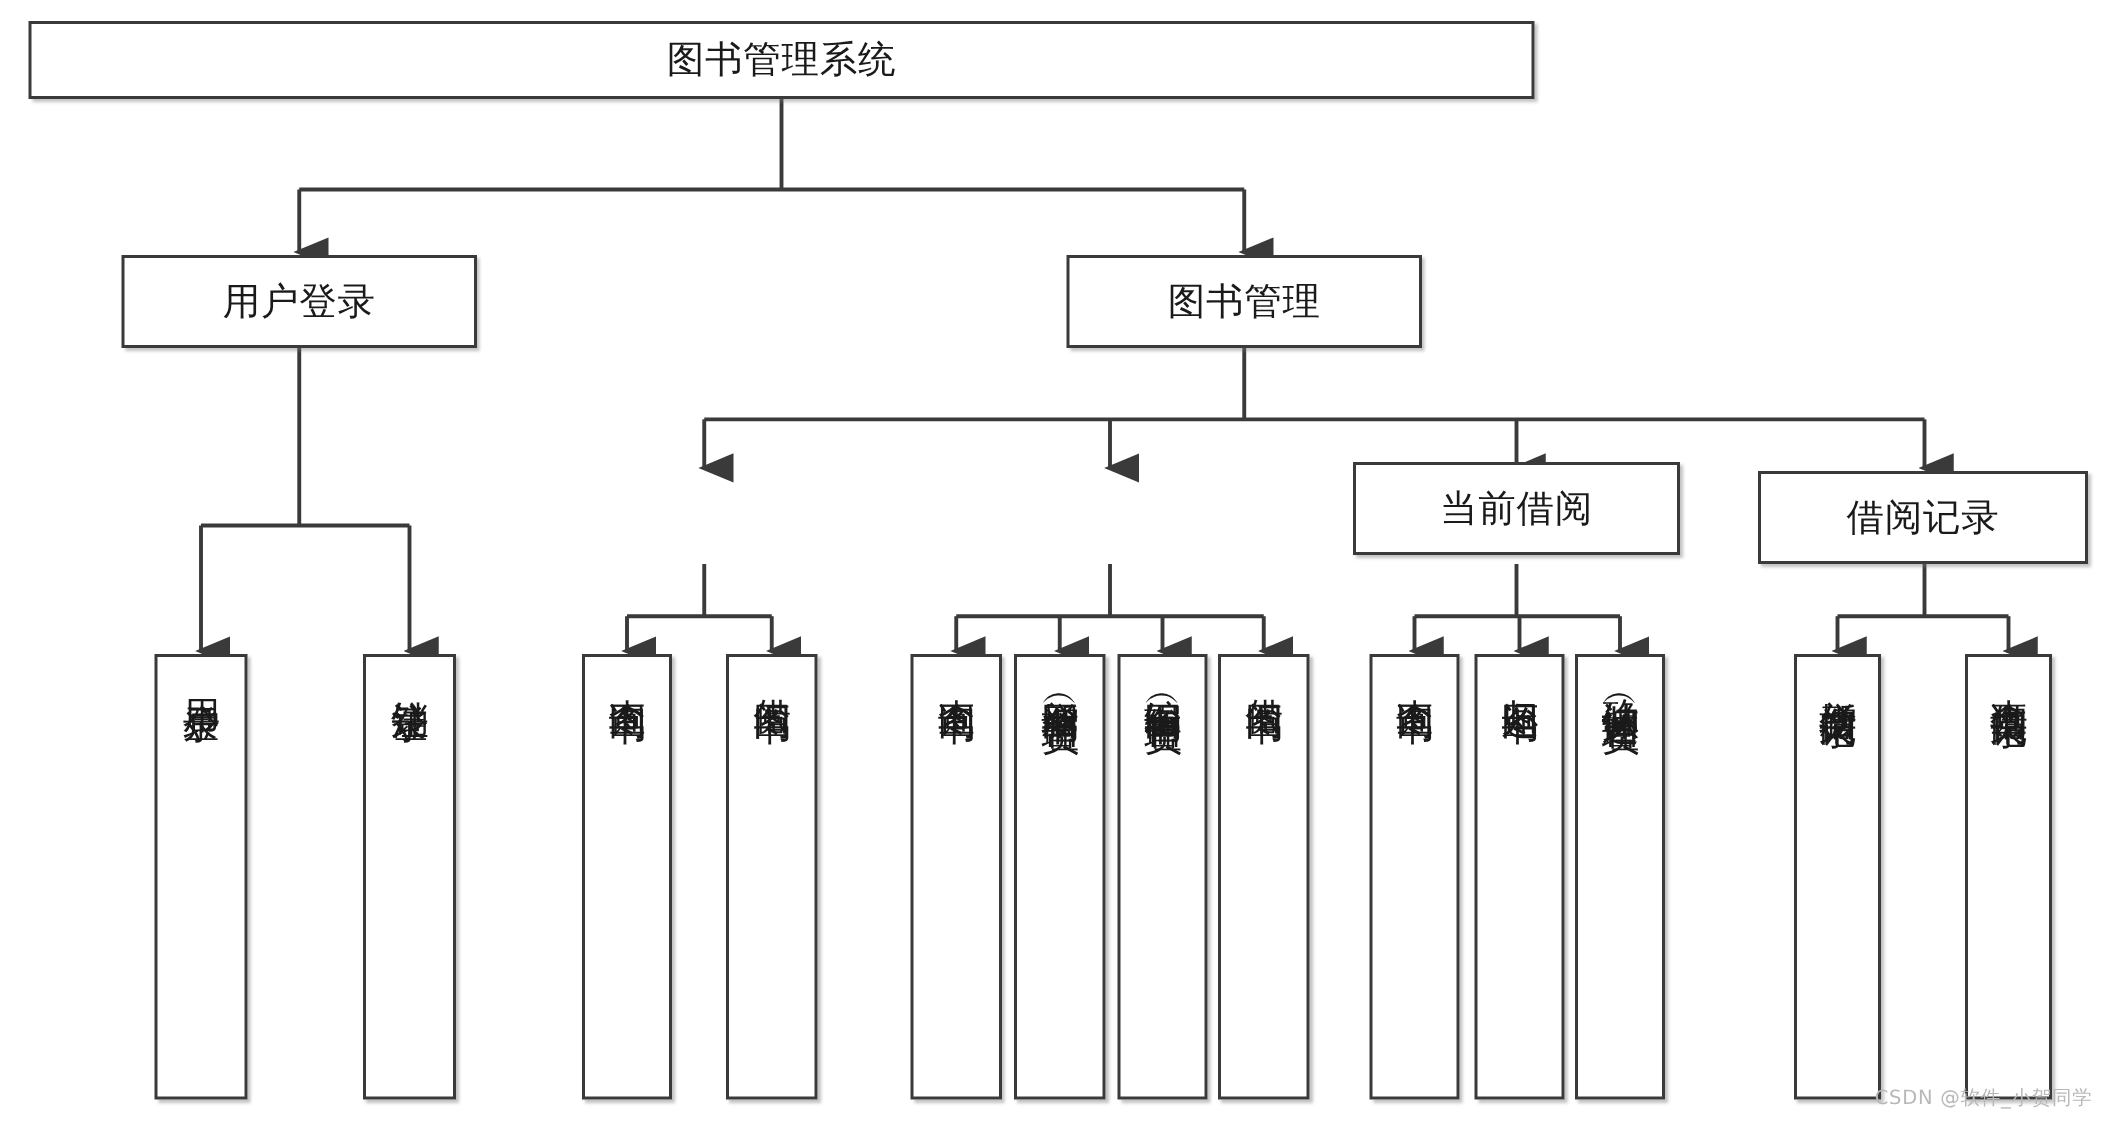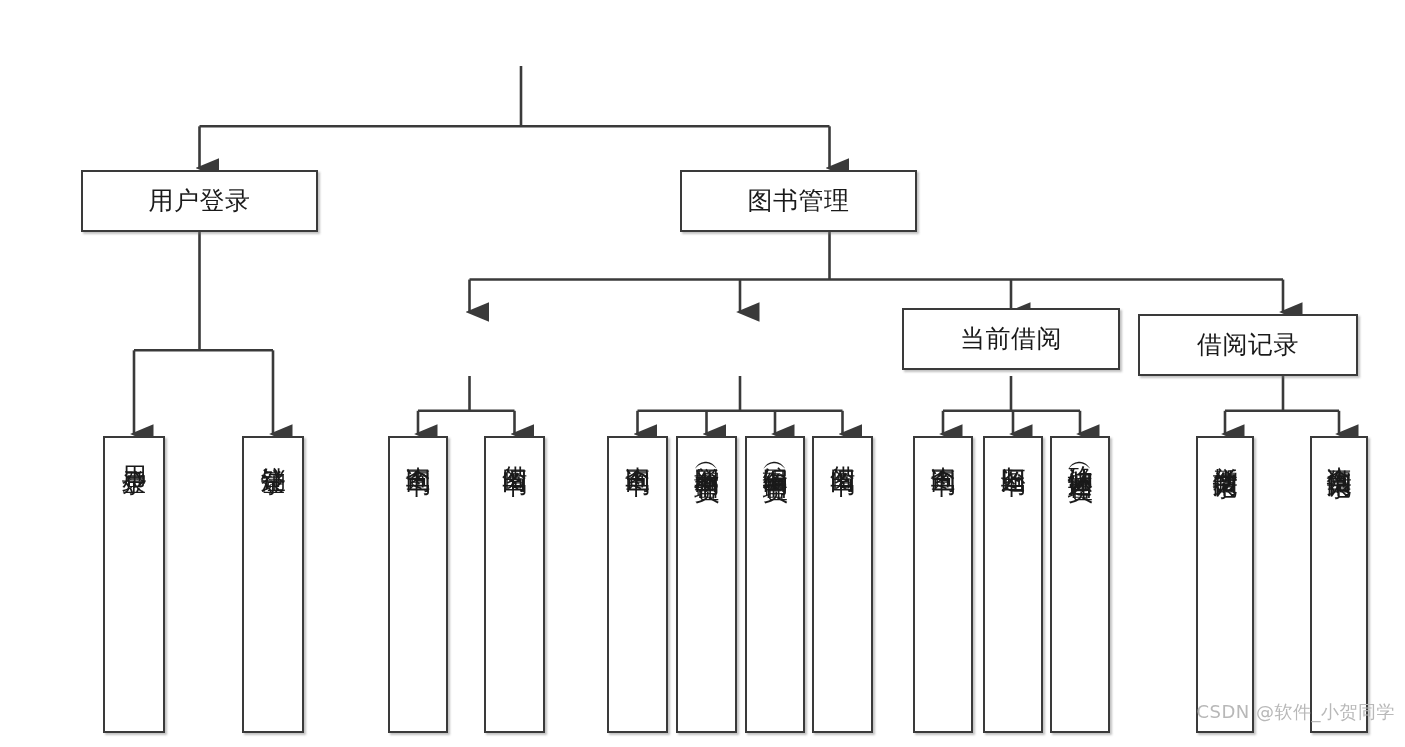--- a/index.html
+++ b/index.html
@@ -55,22 +55,22 @@
     writing-mode: vertical-rl;
     text-orientation: upright;
     font-size: 25px;
     line-height: 1.18;
     letter-spacing: 2px;
     white-space: nowrap;
   }
   .watermark {
     position: absolute;
     right: 10px;
-    bottom: 23px;
-    font-size: 18px;
+    bottom: 6px;
+    font-size: 13px;
     color: #b8b8b8;
     letter-spacing: 0.5px;
     white-space: nowrap;
   }
 </style>
 </head>
 <body>
 
 <div id="canvas">
 
@@ -110,32 +110,35 @@
         <path d="M 943 410.8 L 943 434" marker-end="url(#arrow)"></path>
         <path d="M 1013 410.8 L 1013 434" marker-end="url(#arrow)"></path>
         <path d="M 1080 410.8 L 1080 434" marker-end="url(#arrow)"></path>
         <path d="M 1283 376 L 1283 410.8"></path>
         <path d="M 1225 410.8 L 1339 410.8"></path>
         <path d="M 1225 410.8 L 1225 434" marker-end="url(#arrow)"></path>
         <path d="M 1339 410.8 L 1339 434" marker-end="url(#arrow)"></path>
       </g>
   </svg>
 
+  <div class="node horiz root" style="left: 19px; top: 14px; width: 1004px; height: 52px;">
+    <span class="label">图书管理系统</span>
+  </div>
 
   <div class="node horiz" style="left: 81px; top: 170px; width: 237px; height: 62px;">
     <span class="label">用户登录</span>
   </div>
-  <div class="node horiz" style="left: 680px; top: 170px; width: 237px; height: 62px;">
+  <div class="node horiz" style="left: 711px; top: 170px; width: 237px; height: 62px;">
     <span class="label">图书管理</span>
   </div>
 
   <div class="node horiz" style="left: 902px; top: 308px; width: 218px; height: 62px;">
     <span class="label">当前借阅</span>
   </div>
-  <div class="node horiz" style="left: 1138px; top: 314px; width: 220px; height: 62px;">
+  <div class="node horiz" style="left: 1172px; top: 314px; width: 220px; height: 62px;">
     <span class="label">借阅记录</span>
   </div>
 
   <div class="node vert" style="left: 103px; top: 436px; width: 62px; height: 297px;">
     <span class="label">用户登录</span>
   </div>
   <div class="node vert" style="left: 242px; top: 436px; width: 62px; height: 297px;">
     <span class="label">注销登录</span>
   </div>
   <div class="node vert" style="left: 388px; top: 436px; width: 60px; height: 297px;">

